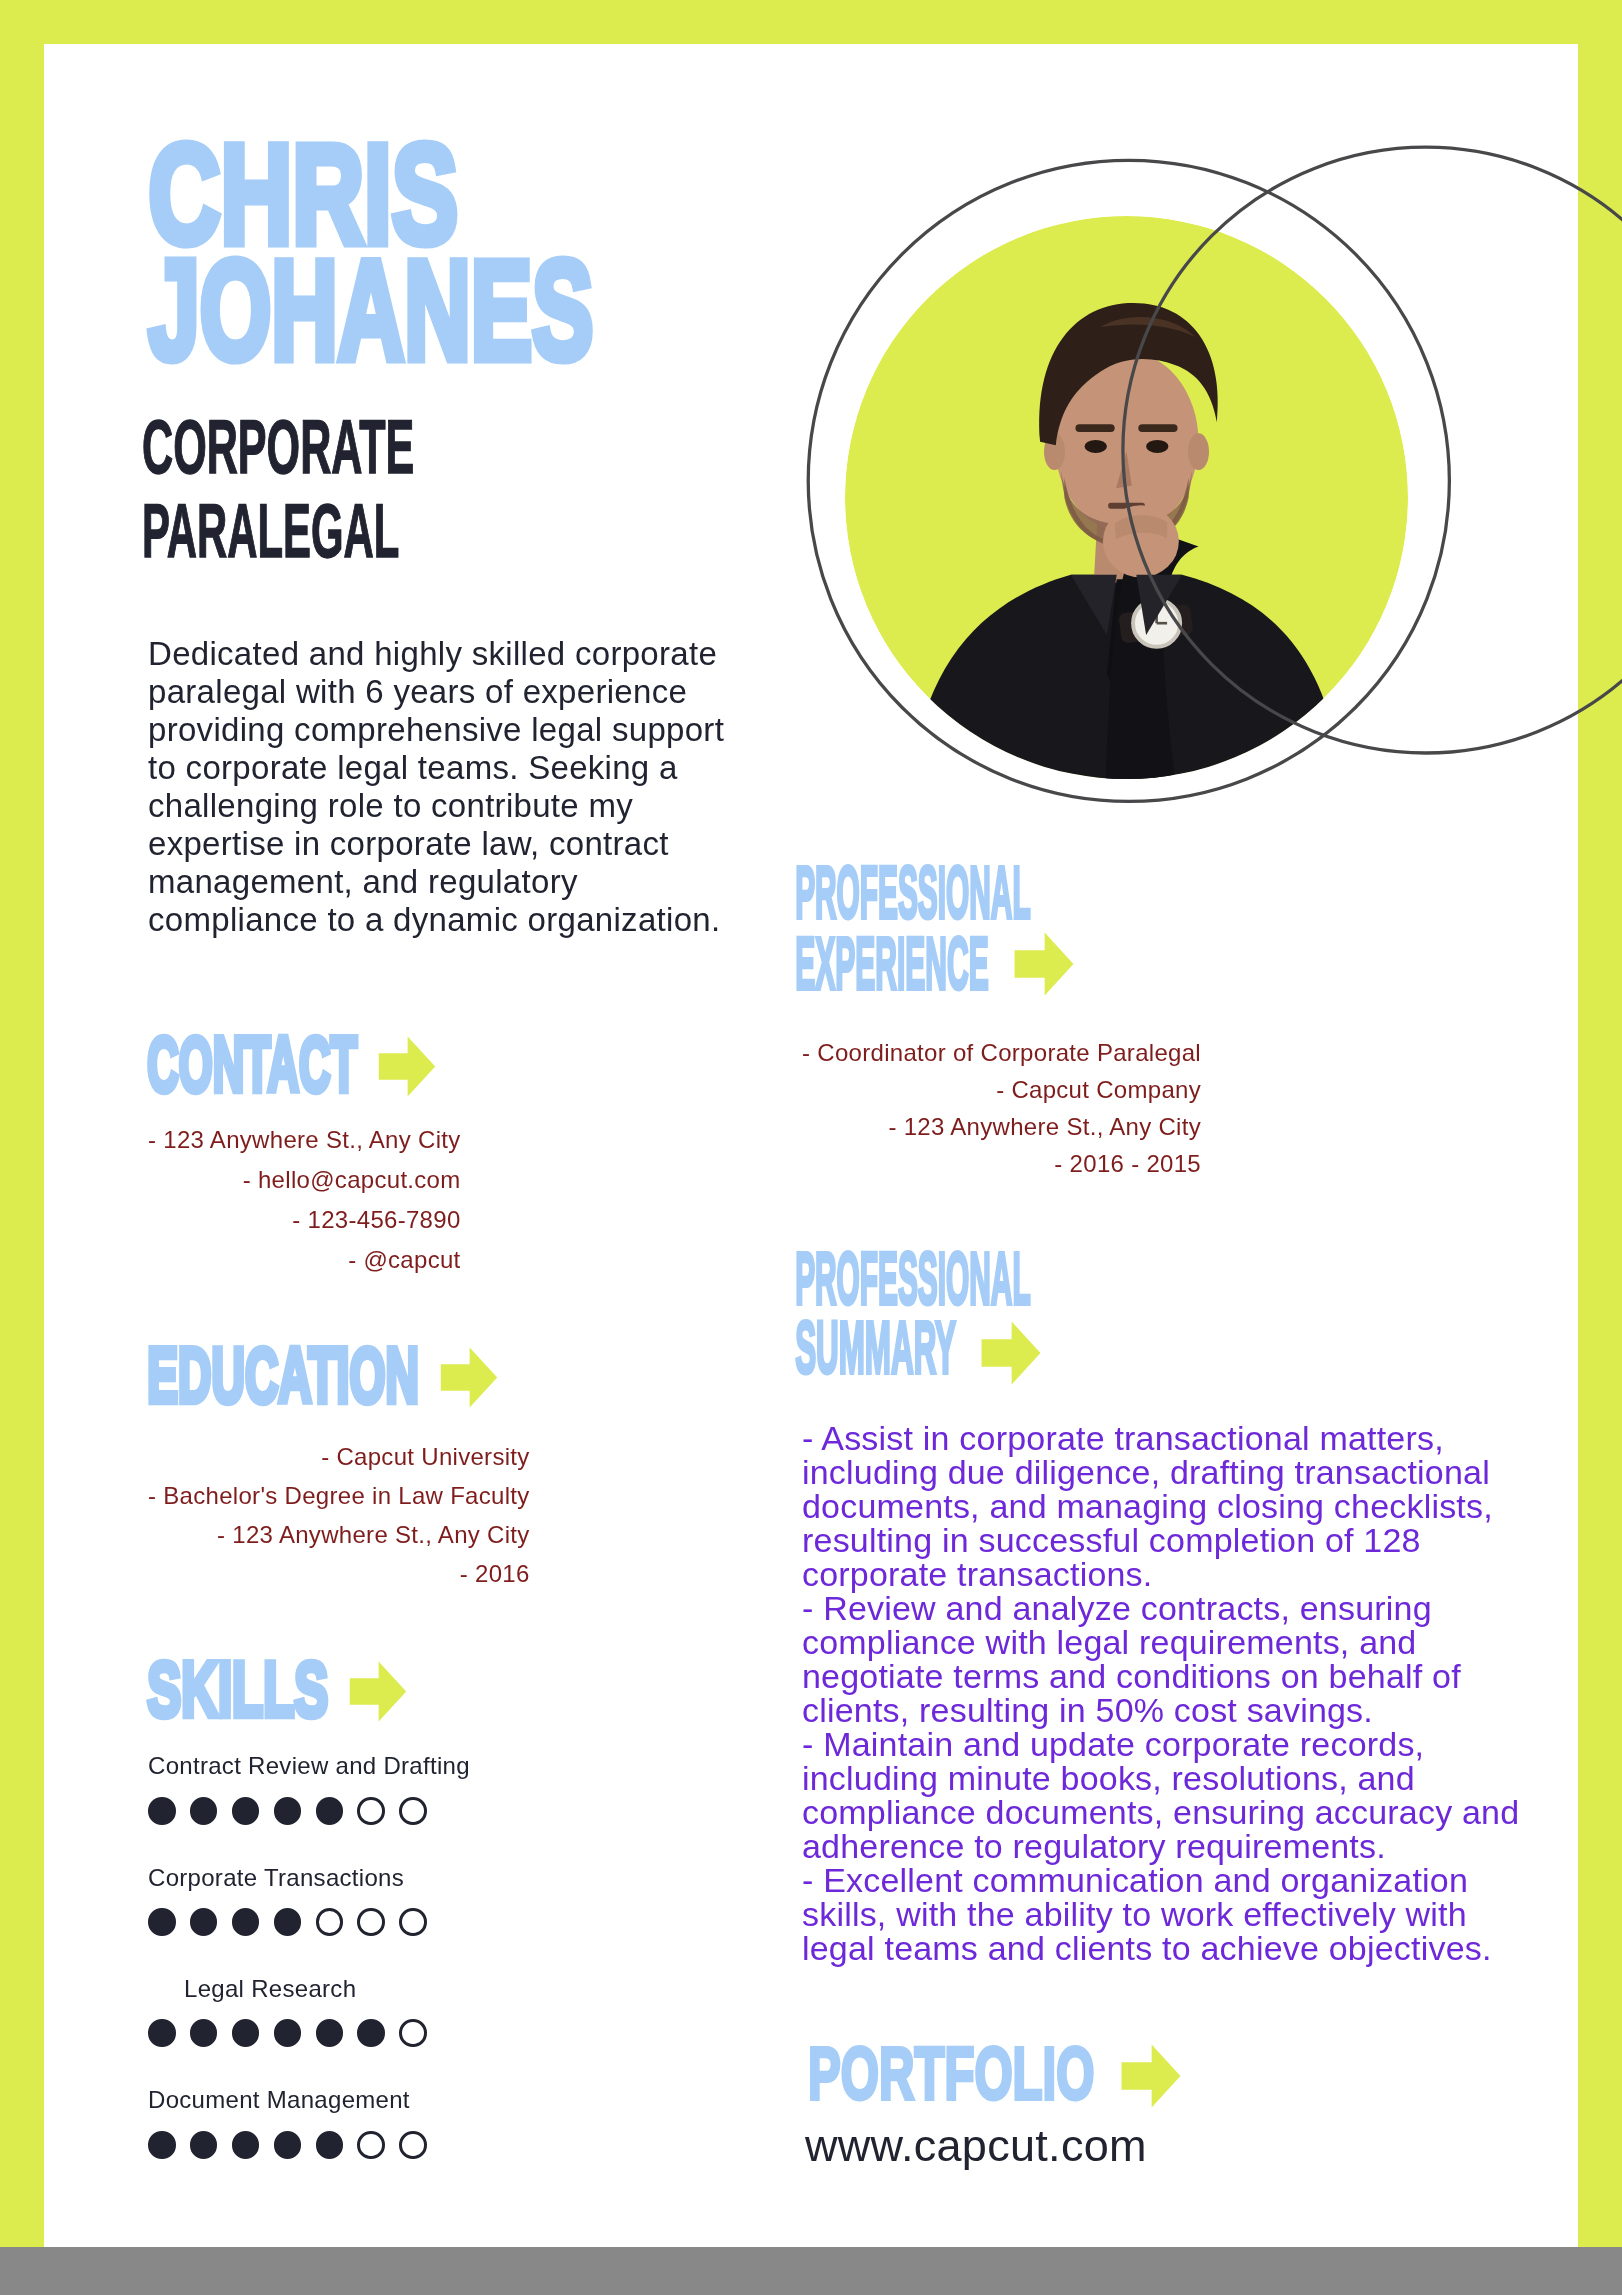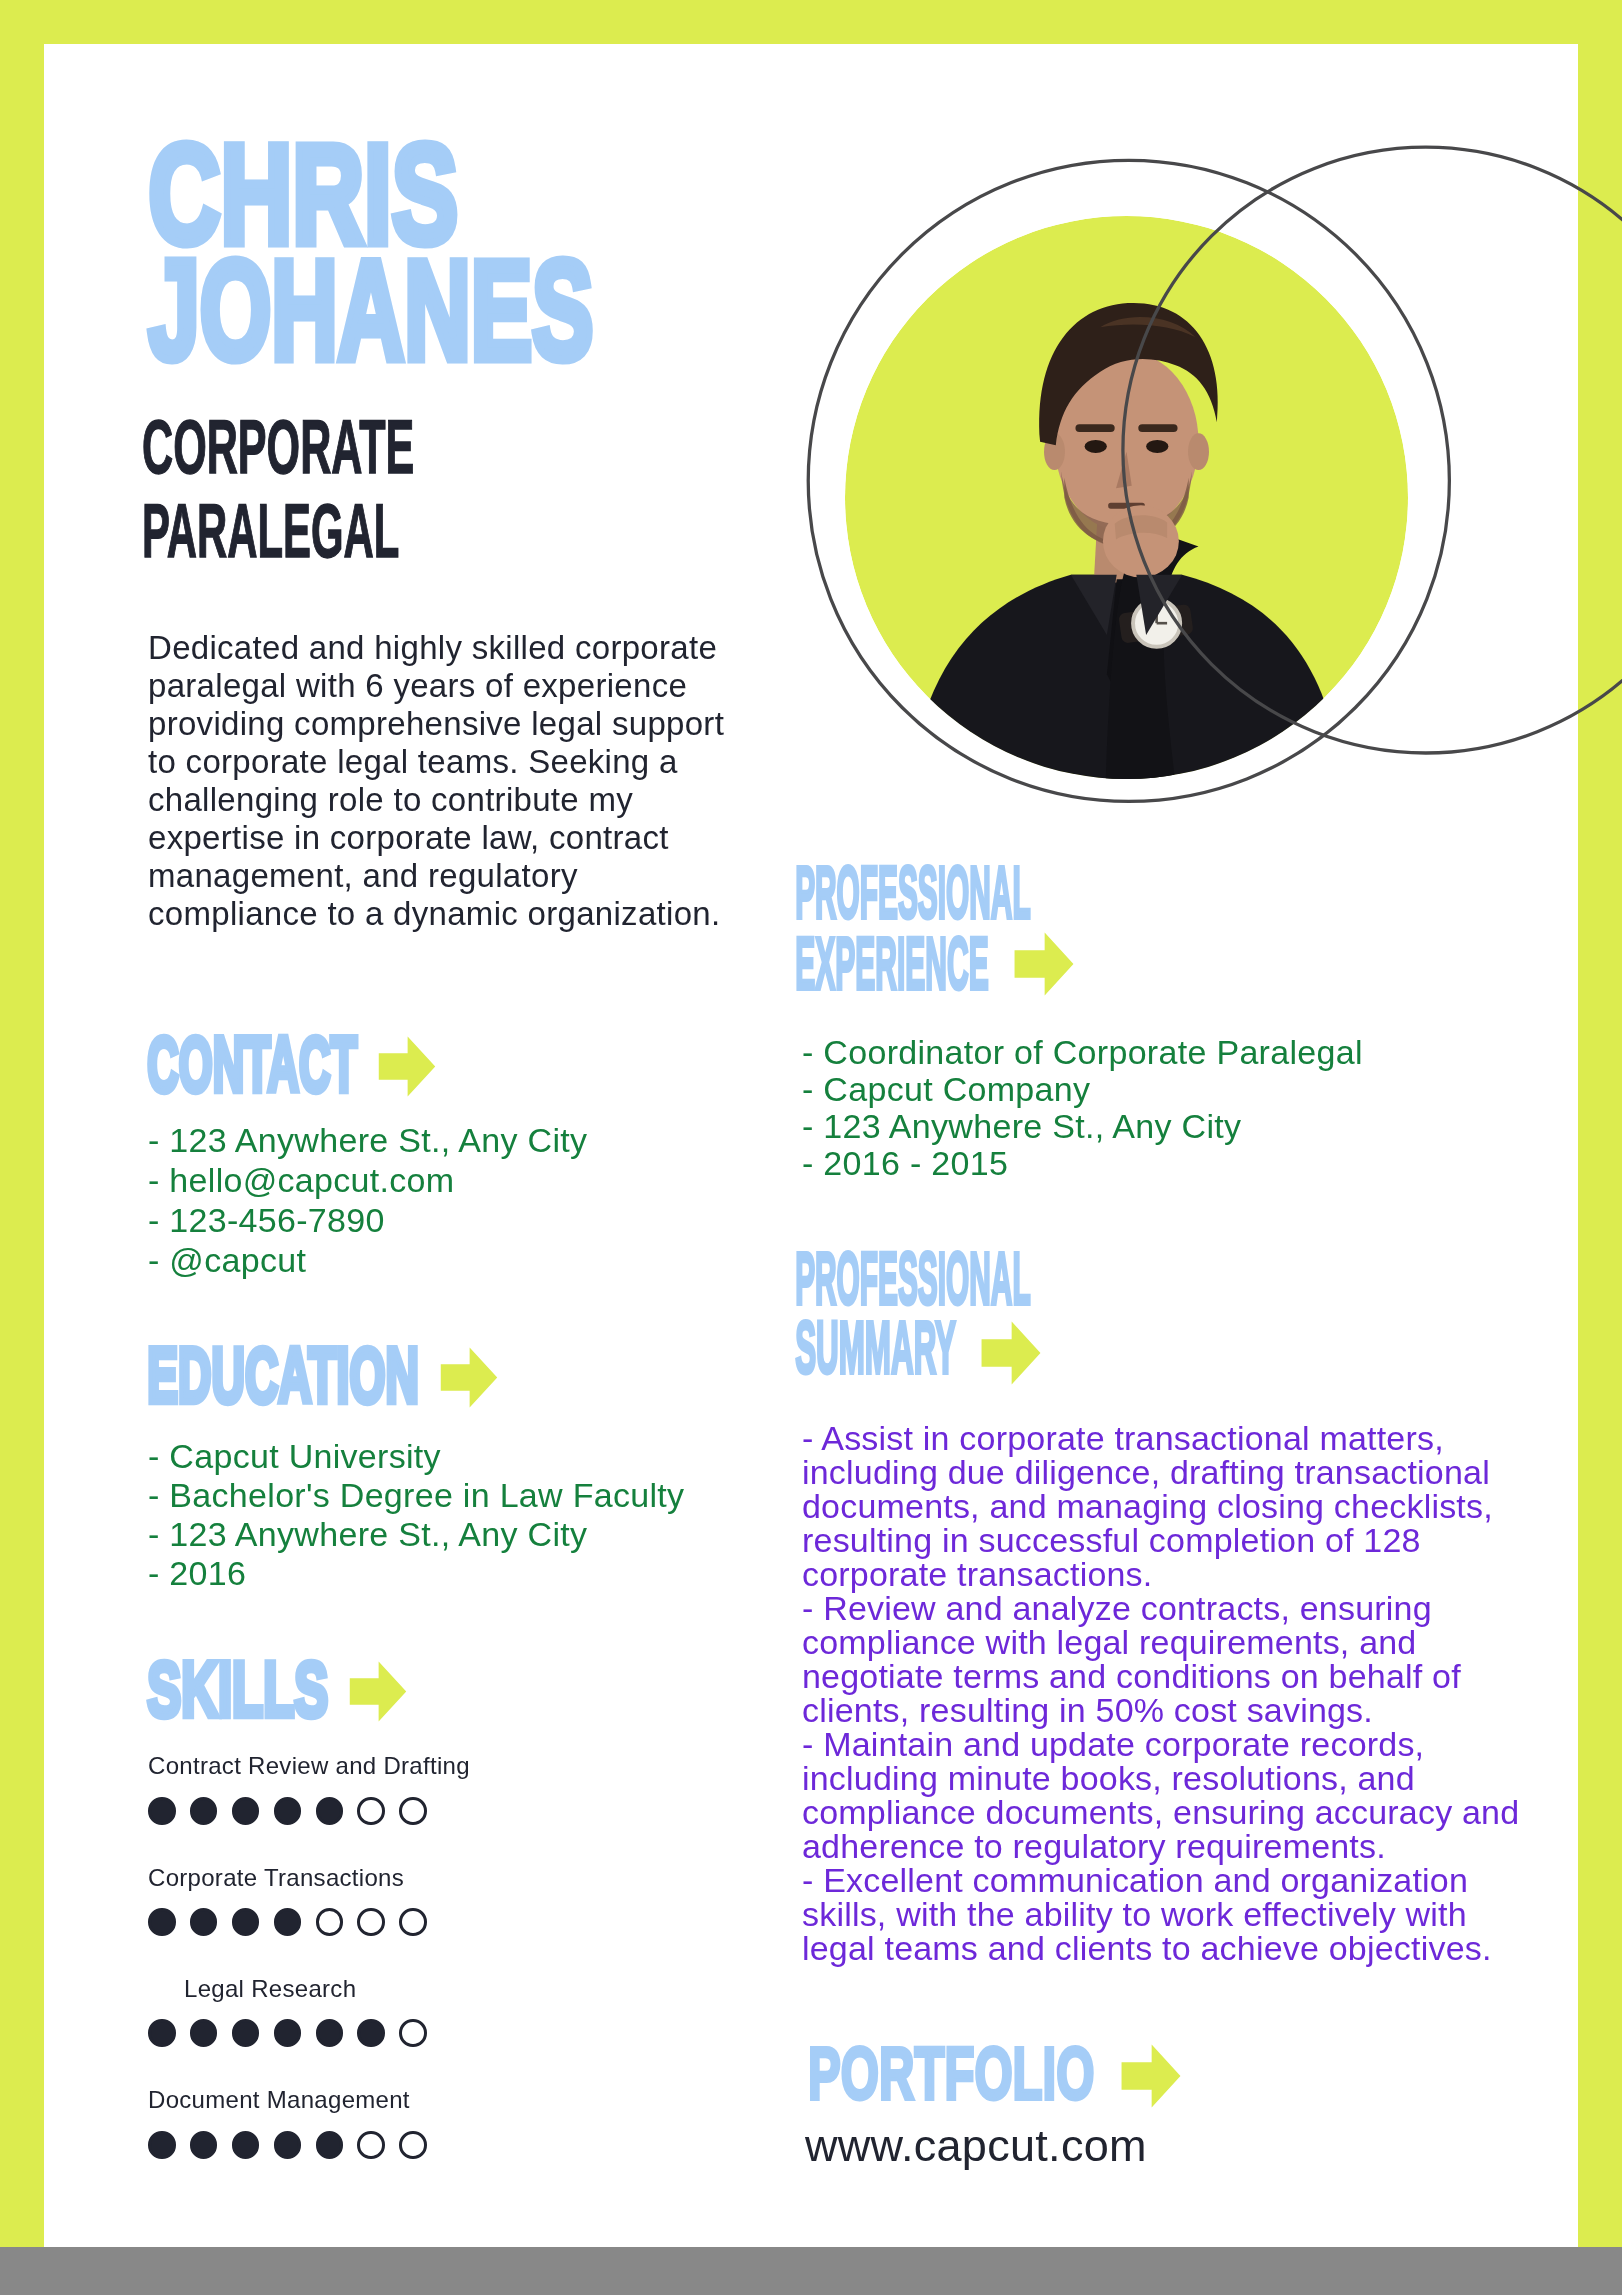--- a/index.html
+++ b/index.html
@@ -20,22 +20,22 @@
 
   .abs{position:absolute;}
   svg text{font-family:"Liberation Sans", sans-serif;font-weight:bold;}
 
   .blue-head text{fill:#a5cdf7;stroke:#a5cdf7;}
   .name-svg text{stroke-width:14px;}
   .lhead text{stroke-width:10px;}
   .rhead text{stroke-width:6px;}
   .title-svg text{fill:#212430;stroke:#212430;stroke-width:2px;}
 
-  .body-text{font-size:33px;line-height:38px;letter-spacing:0.3px;color:#212430;}
-  .list .li{font-size:34px;letter-spacing:0.3px;color:#15803d;}
+  .body-text{font-size:33px;line-height:38px;letter-spacing:0.3px;color:#212430;margin-top:6px;}
+  .list .li{font-size:24px;letter-spacing:0.3px;color:#7f1d1d;text-align:right;}
   .contact-list .li{line-height:40px;}
   .edu-list .li{line-height:39px;}
   .exp-list .li{line-height:37px;}
   .psum{font-size:34px;line-height:34px;letter-spacing:0.2px;white-space:pre-line;color:#6d28d9;}
   .url{font-size:45px;letter-spacing:0.3px;color:#212430;}
 
   .skill-label{font-size:24px;letter-spacing:0.3px;color:#212430;}
   .dots{display:flex;gap:14.4px;}
   .dot{width:27.5px;height:27.5px;border-radius:50%;box-sizing:border-box;border:3.3px solid #212430;background:#fff;}
   .dot.filled{background:#212430;border-color:#212430;}

